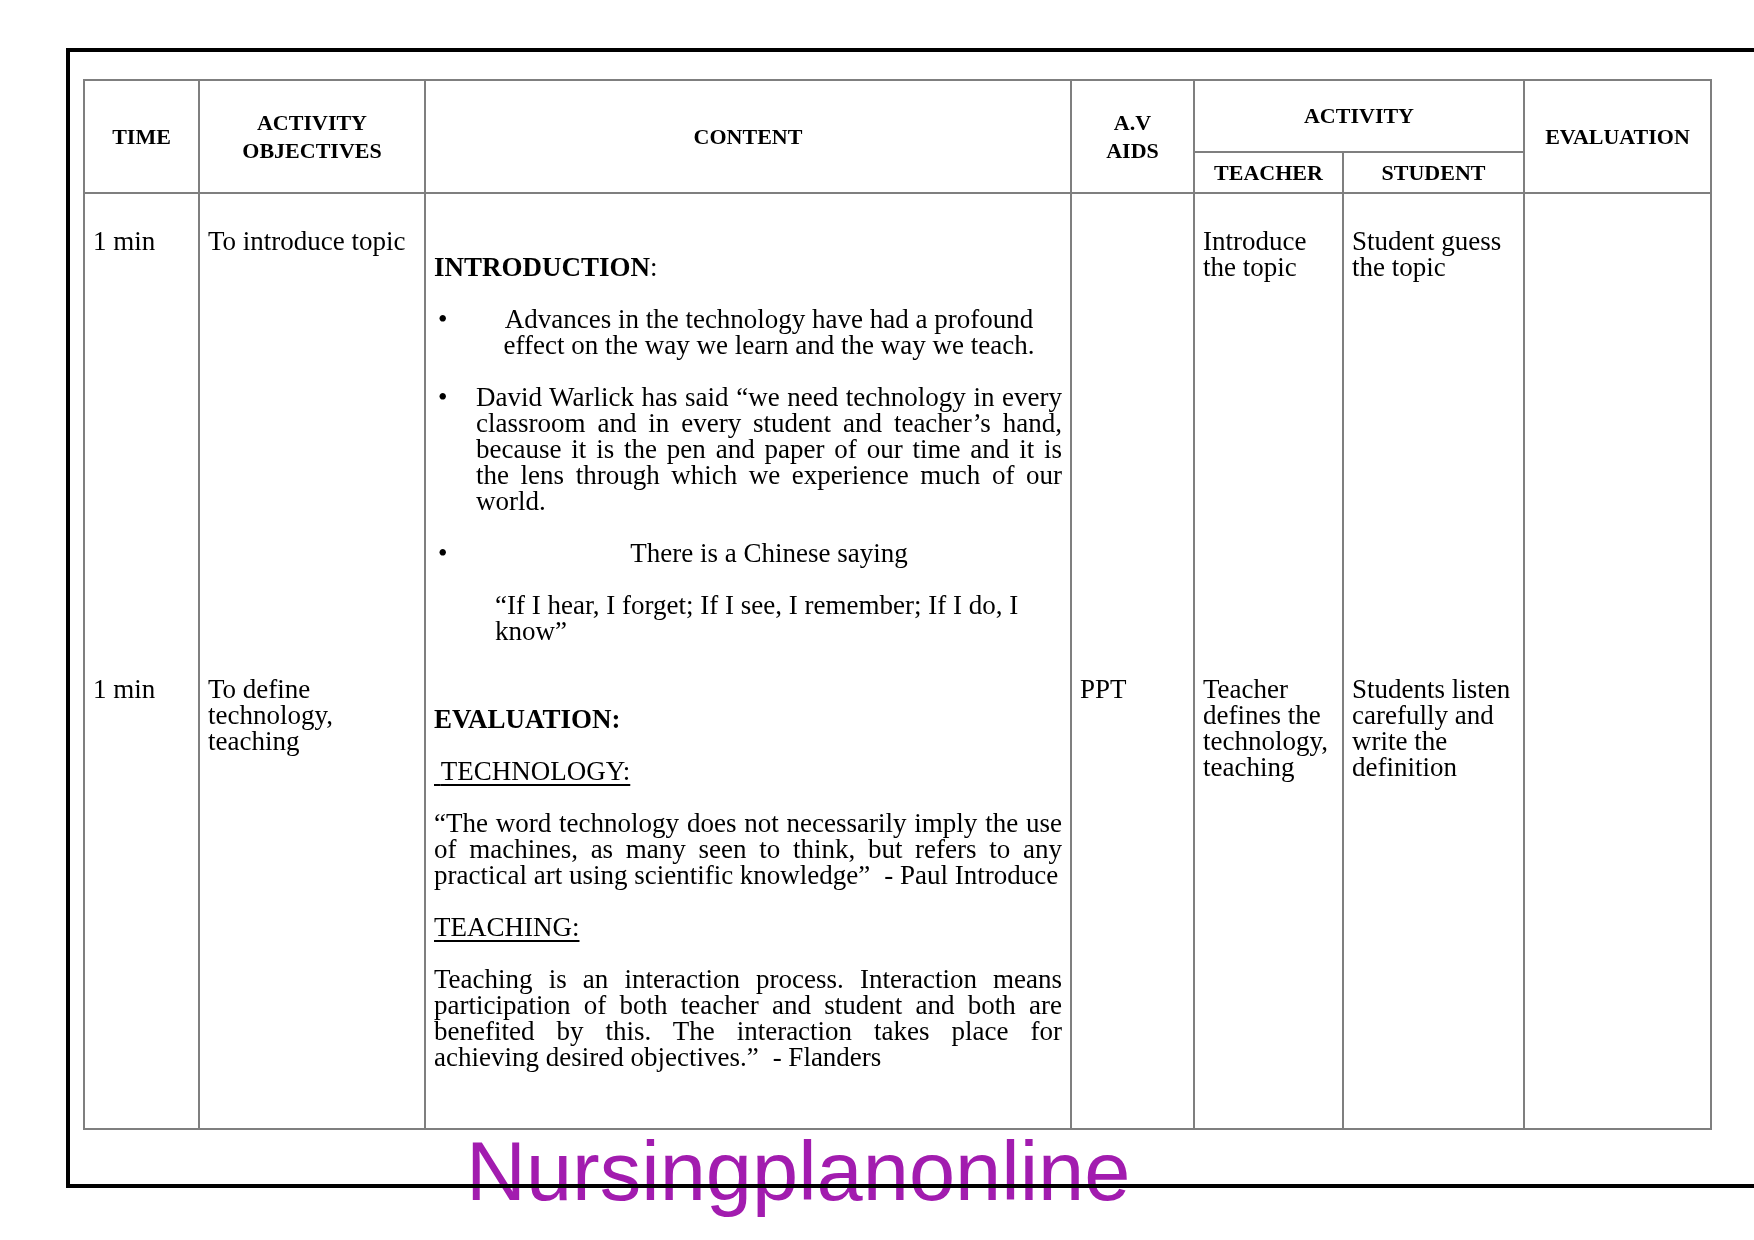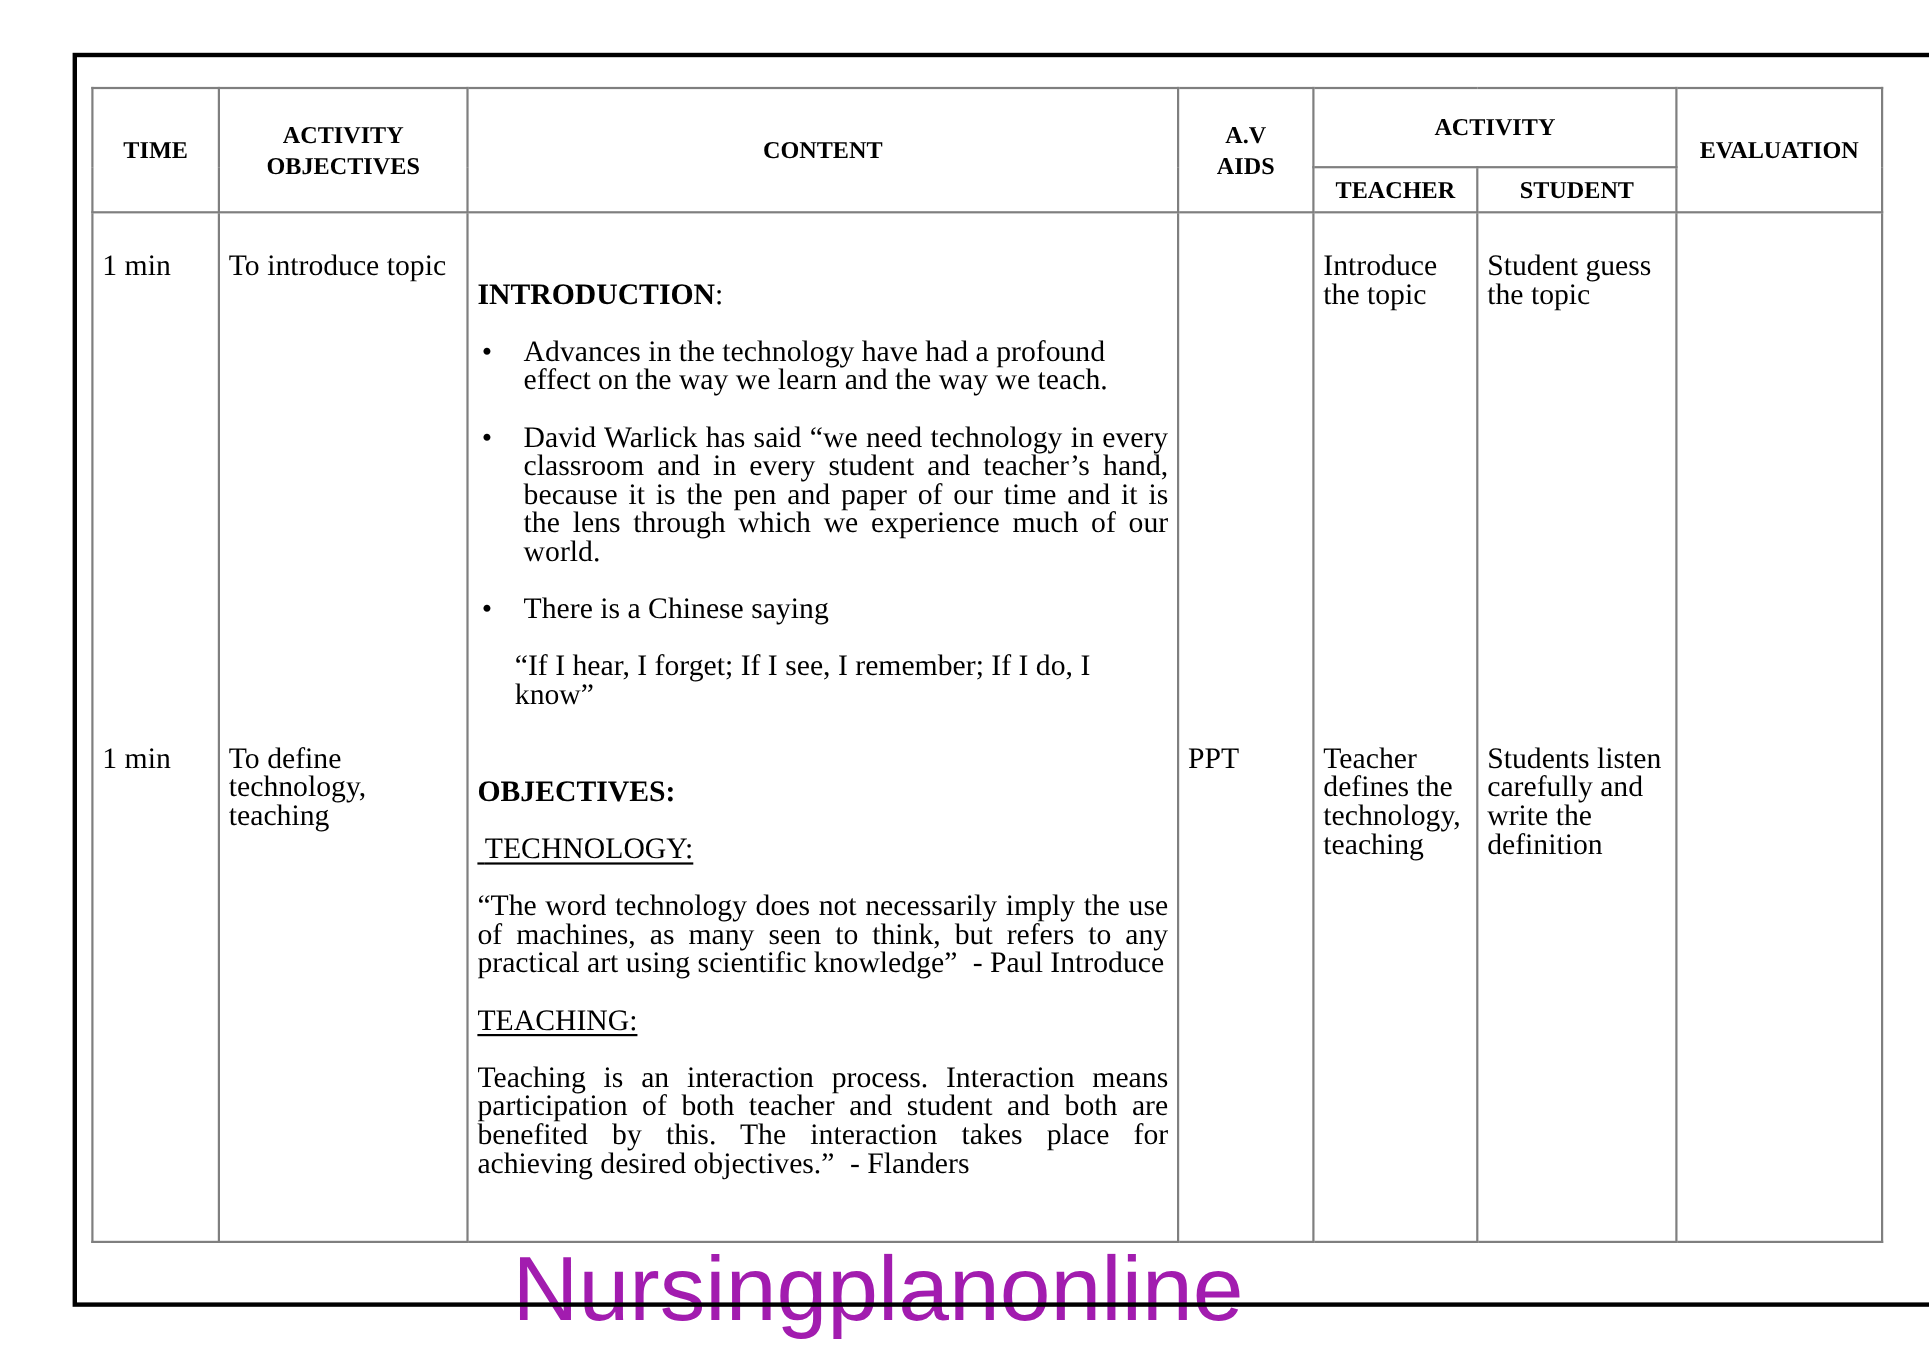--- a/index.html
+++ b/index.html
@@ -70,23 +70,23 @@
   
   td.c-content {
     line-height:40px;
     white-space:normal;
     padding:4px 101px 6px 7px;
   }
   td.c-content .blk1 { height:426px; }
   .h-bold { font-weight:bold; }
   .bullet { display:flex; }
   .bmark { flex:none; width:38px; padding-left:4px; }
-  .btext { flex:1 1 auto; }
+  .btext { flex:1 1 auto;text-align:center; }
   .just { text-align:justify; }
-  .quoteline { margin-left:30px; padding-left:4px; }
+  .quoteline { margin-left:57px; padding-left:4px; }
   .u-label {
     text-decoration:underline;
     text-underline-offset:4px;
     white-space:pre-wrap;
   }
   .attr { padding-left:14px; white-space:nowrap; }
 </style>
 </head>
 <body>
 
@@ -143,21 +143,21 @@
             <span class="bmark">•</span>
             <div class="btext just">David Warlick has said “we need technology in every classroom and in every student and teacher’s hand, because it is the pen and paper of our time and it is the lens through which we experience much of our world.</div>
           </div>
           <div class="bullet">
             <span class="bmark">•</span>
             <div class="btext">There is a Chinese saying</div>
           </div>
           <div class="quoteline">“If I hear, I forget; If I see, I remember; If I do, I know”</div>
         </div>
         <div class="blk2">
-          <div class="h-bold">OBJECTIVES:</div>
+          <div class="h-bold">EVALUATION:</div>
           <div class="u-label"> TECHNOLOGY:</div>
           <div class="just"><span>“The word technology does not necessarily imply the use of machines, as many seen to think, but refers to any practical art using scientific knowledge”</span><span class="attr">- Paul Introduce</span></div>
           <div class="u-label">TEACHING:</div>
           <div class="just"><span>Teaching is an interaction process. Interaction means participation of both teacher and student and both are benefited by this. The interaction takes place for achieving desired objectives.”</span><span class="attr">- Flanders</span></div>
         </div>
       </td>
 
       <td class="c-av">
         <div class="blk1"></div>
         <div class="blk2">PPT</div>

